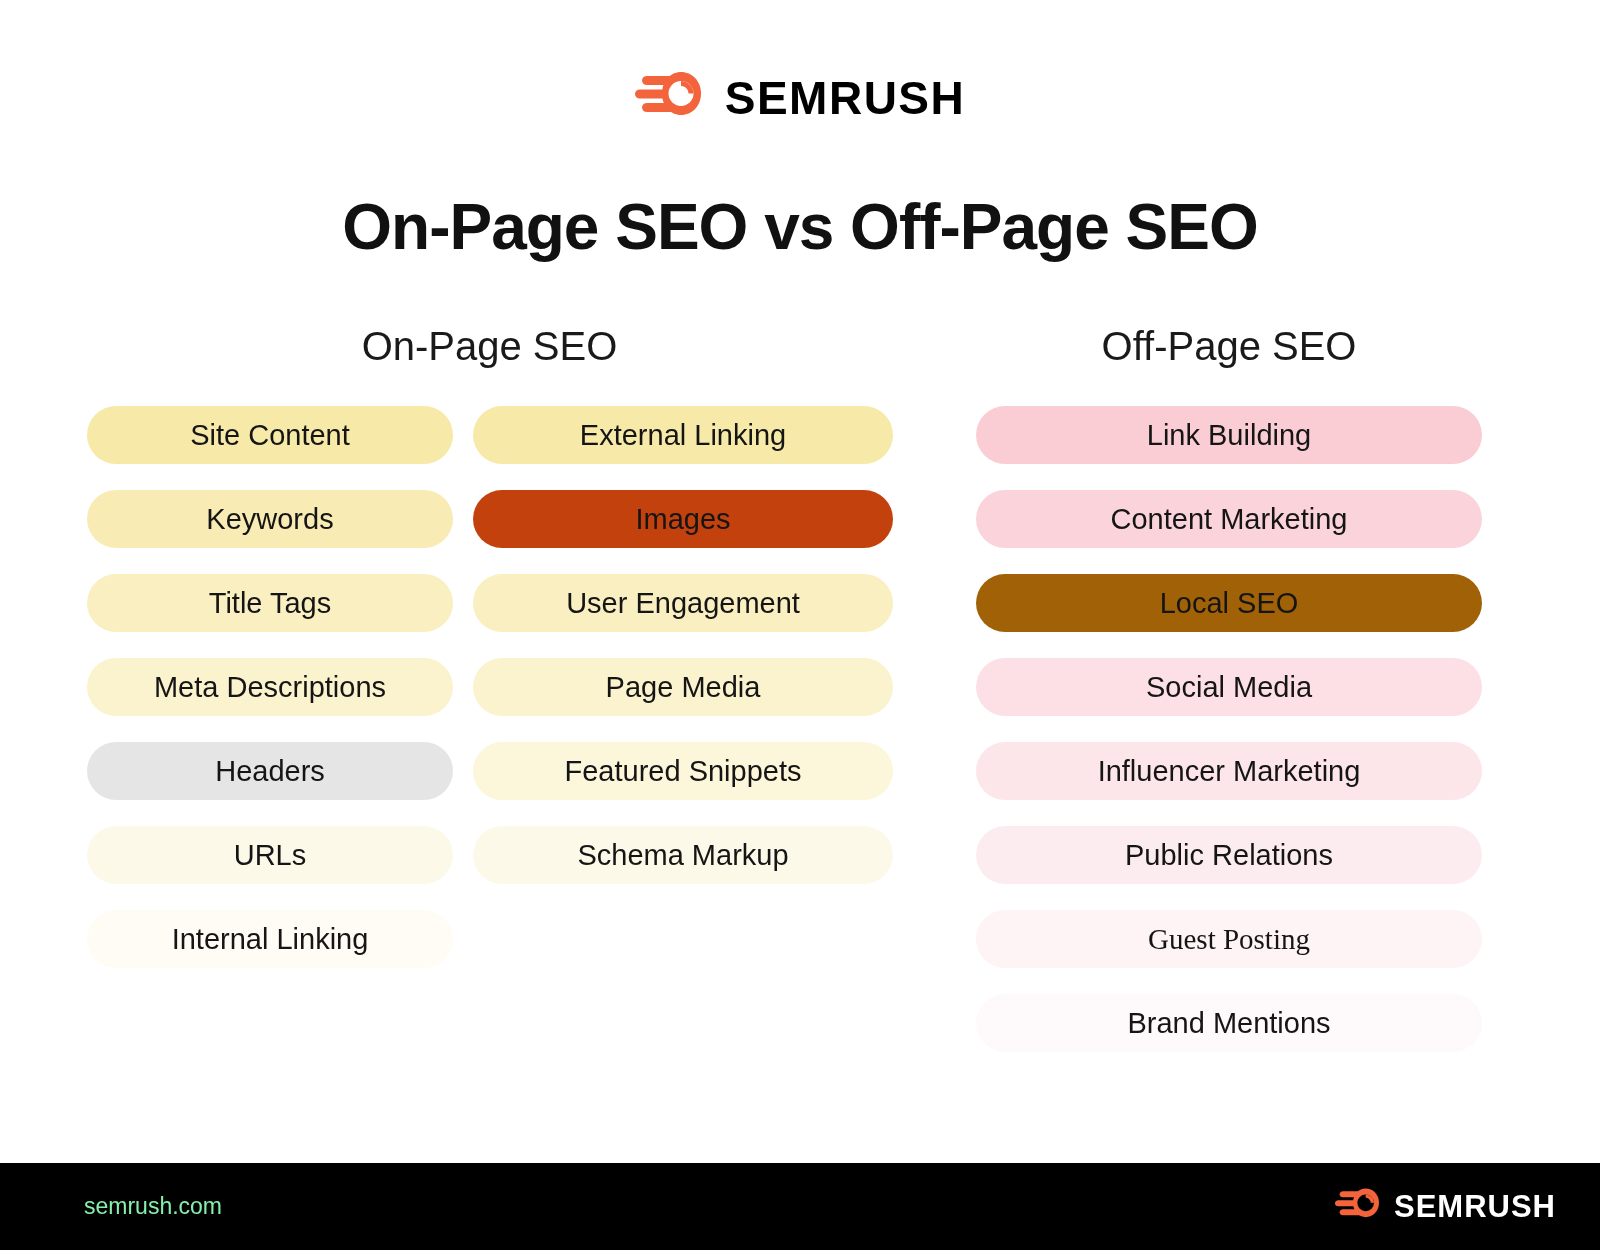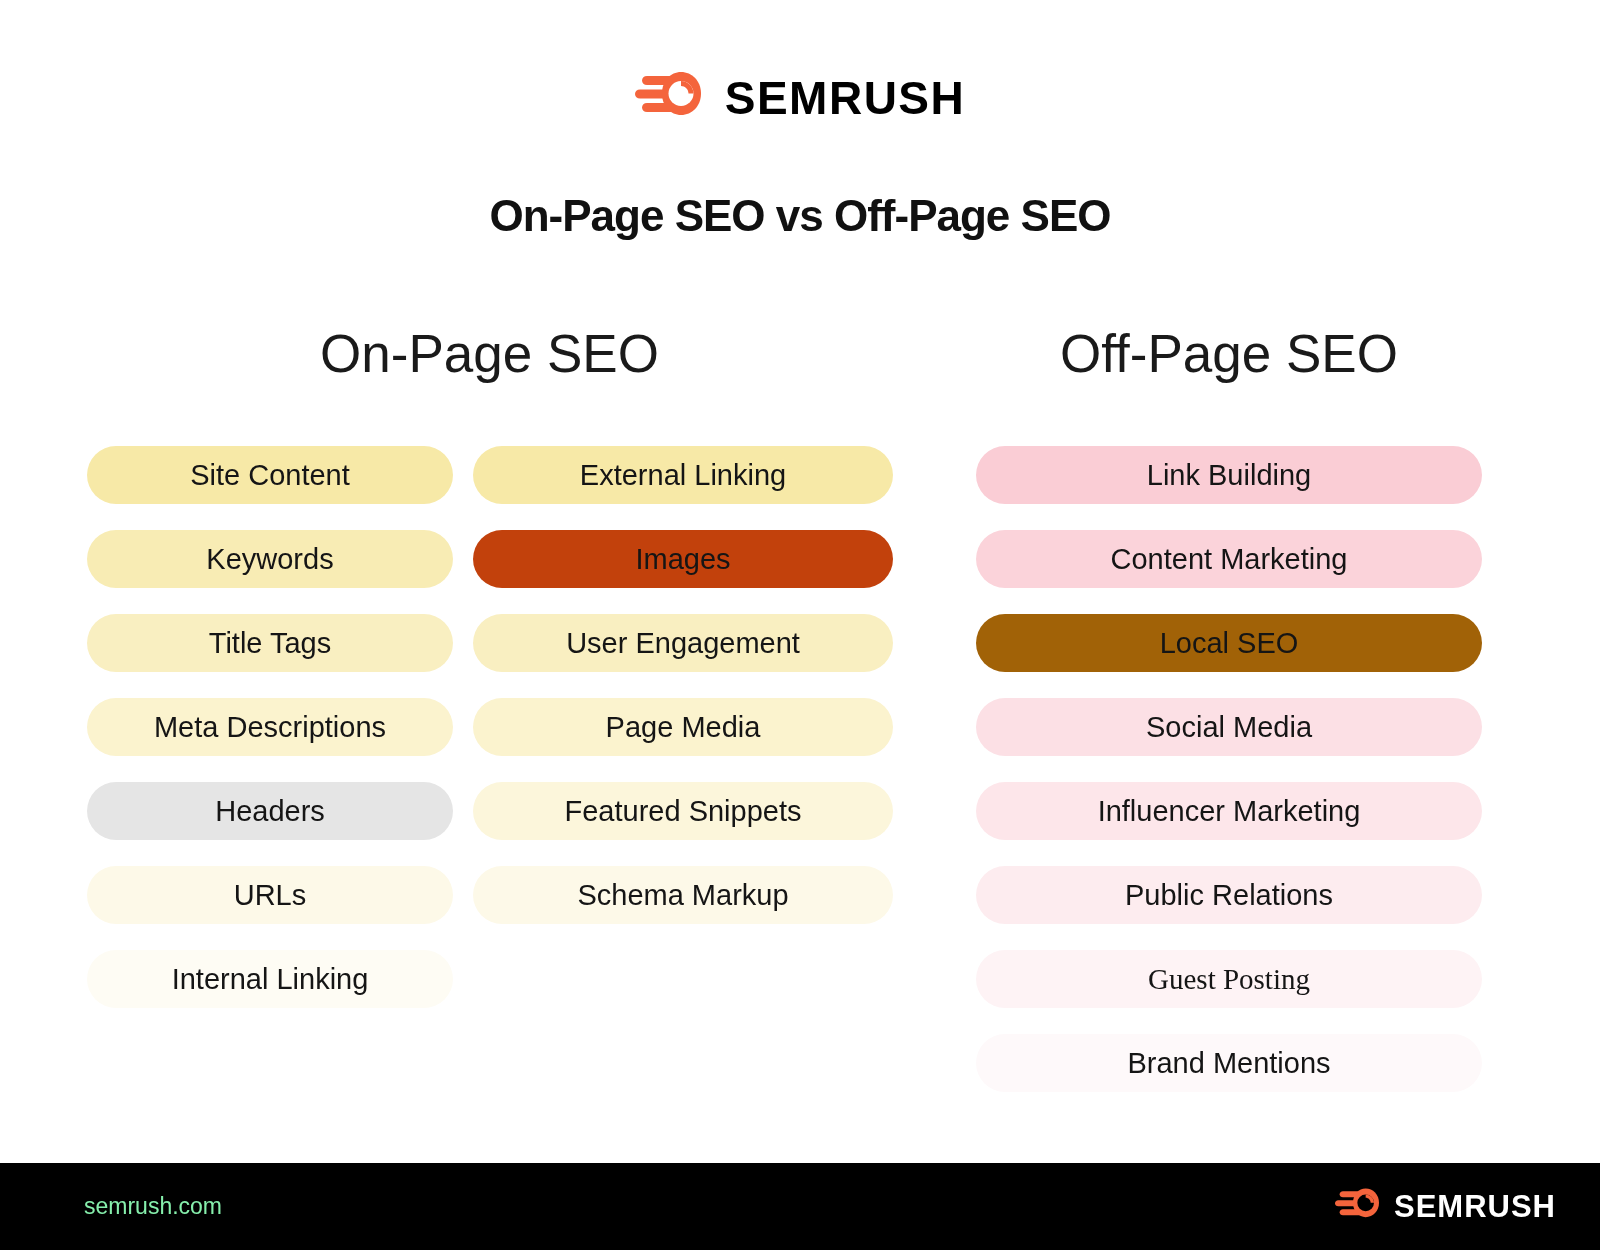--- a/index.html
+++ b/index.html
@@ -41,37 +41,37 @@
 
   
   .page-title {
     position: absolute;
     top: 192px;
     left: 0;
     width: 1600px;
     text-align: center;
     font-family: "Liberation Sans", sans-serif;
     font-weight: bold;
-    font-size: 44px;
+    font-size: 64px;
     letter-spacing: -1px;
     color: #111111;
     line-height: 1.1;
   }
 
   
   .section-heads {
     position: absolute;
     top: 322px;
     left: 0;
     width: 1600px;
     height: 56px;
   }
   .section-head {
     position: absolute;
-    font-size: 53px;
+    font-size: 40px;
     color: #1a1a1a;
     font-weight: normal;
     text-align: center;
     line-height: 1.2;
   }
   .section-head.on {
     left: 87px;
     width: 805px;
   }
   .section-head.off {
@@ -82,21 +82,20 @@
   
   .columns {
     position: absolute;
     top: 406px;
     left: 0;
     width: 1600px;
   }
   .col {
     position: absolute;
     top: 0;
-    margin-top: 40px;
   }
   .col-on-1 { left: 87px;  width: 366px; }
   .col-on-2 { left: 473px; width: 420px; }
   .col-off  { left: 976px; width: 506px; }
 
   .pill {
     height: 58px;
     margin-bottom: 26px;
     border-radius: 29px;
     display: flex;

